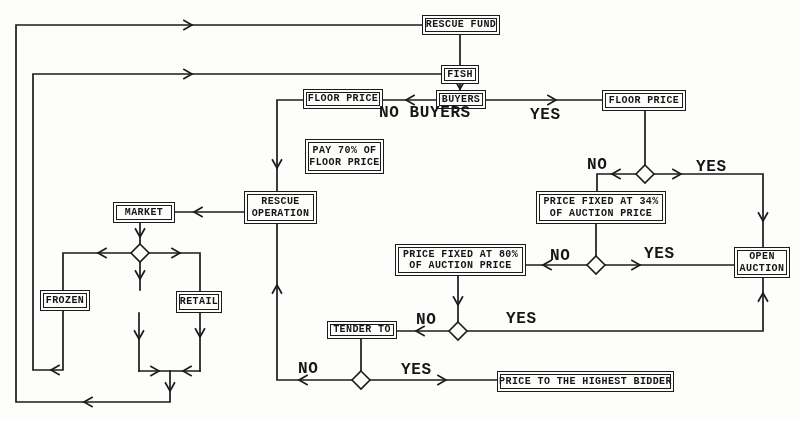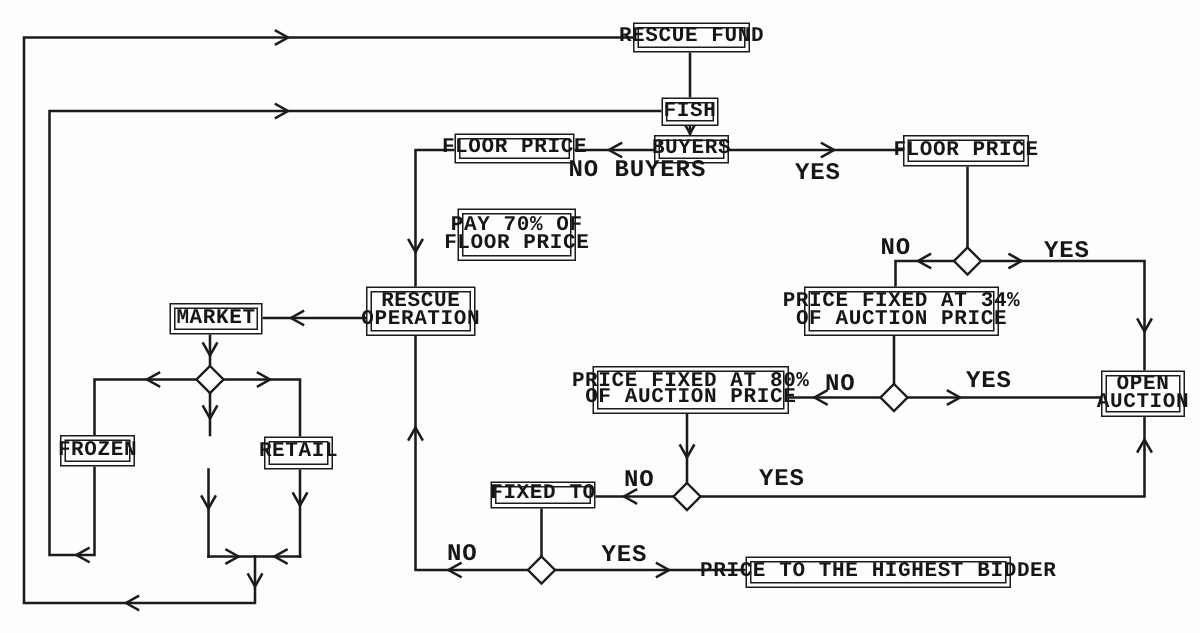--- a/index.html
+++ b/index.html
@@ -5,21 +5,21 @@
   html,body{margin:0;padding:0;background:#f4f4f2;}
   #stage{
     position:relative;width:800px;height:422px;background:#fdfdfb;
     overflow:hidden;font-family:"Liberation Mono","DejaVu Sans Mono",monospace;
   }
   #wires{position:absolute;left:0;top:0;width:800px;height:422px;}
   .node{
     position:absolute;box-sizing:border-box;background:#fdfdfb;
     border:1.7px solid #1b1b1b;outline:1px solid #1b1b1b;outline-offset:-4.5px;
     display:flex;flex-direction:column;align-items:center;justify-content:center;
-    color:#161616;font-weight:700;font-size:14px;line-height:11.5px;
+    color:#161616;font-weight:700;font-size:10px;line-height:11.5px;
     letter-spacing:0.4px;text-align:center;white-space:nowrap;z-index:2;
   }
   .lbl{
     position:absolute;color:#161616;font-weight:700;font-size:16px;
     letter-spacing:0.6px;white-space:nowrap;z-index:3;
   }
 </style>
 </head>
 <body>
 
@@ -135,21 +135,21 @@
   <div class="node" style="left:113px;top:202px;width:62px;height:21px">
     <span>MARKET</span>
   </div>
   <div class="node" style="left:40px;top:290px;width:50px;height:21px">
     <span>FROZEN</span>
   </div>
   <div class="node" style="left:176px;top:291px;width:46px;height:22px">
     <span>RETAIL</span>
   </div>
   <div class="node" style="left:327px;top:321px;width:70px;height:18px">
-    <span>FIXED TO</span>
+    <span>TENDER TO</span>
   </div>
   <div class="node" style="left:497px;top:371px;width:177px;height:21px">
     <span>PRICE TO THE HIGHEST BIDDER</span>
   </div>
 
   <div class="lbl" style="left:379px;top:104px">NO BUYERS</div>
   <div class="lbl" style="left:530px;top:106px">YES</div>
   <div class="lbl" style="left:587px;top:156px">NO</div>
   <div class="lbl" style="left:696px;top:158px">YES</div>
   <div class="lbl" style="left:550px;top:247px">NO</div>

